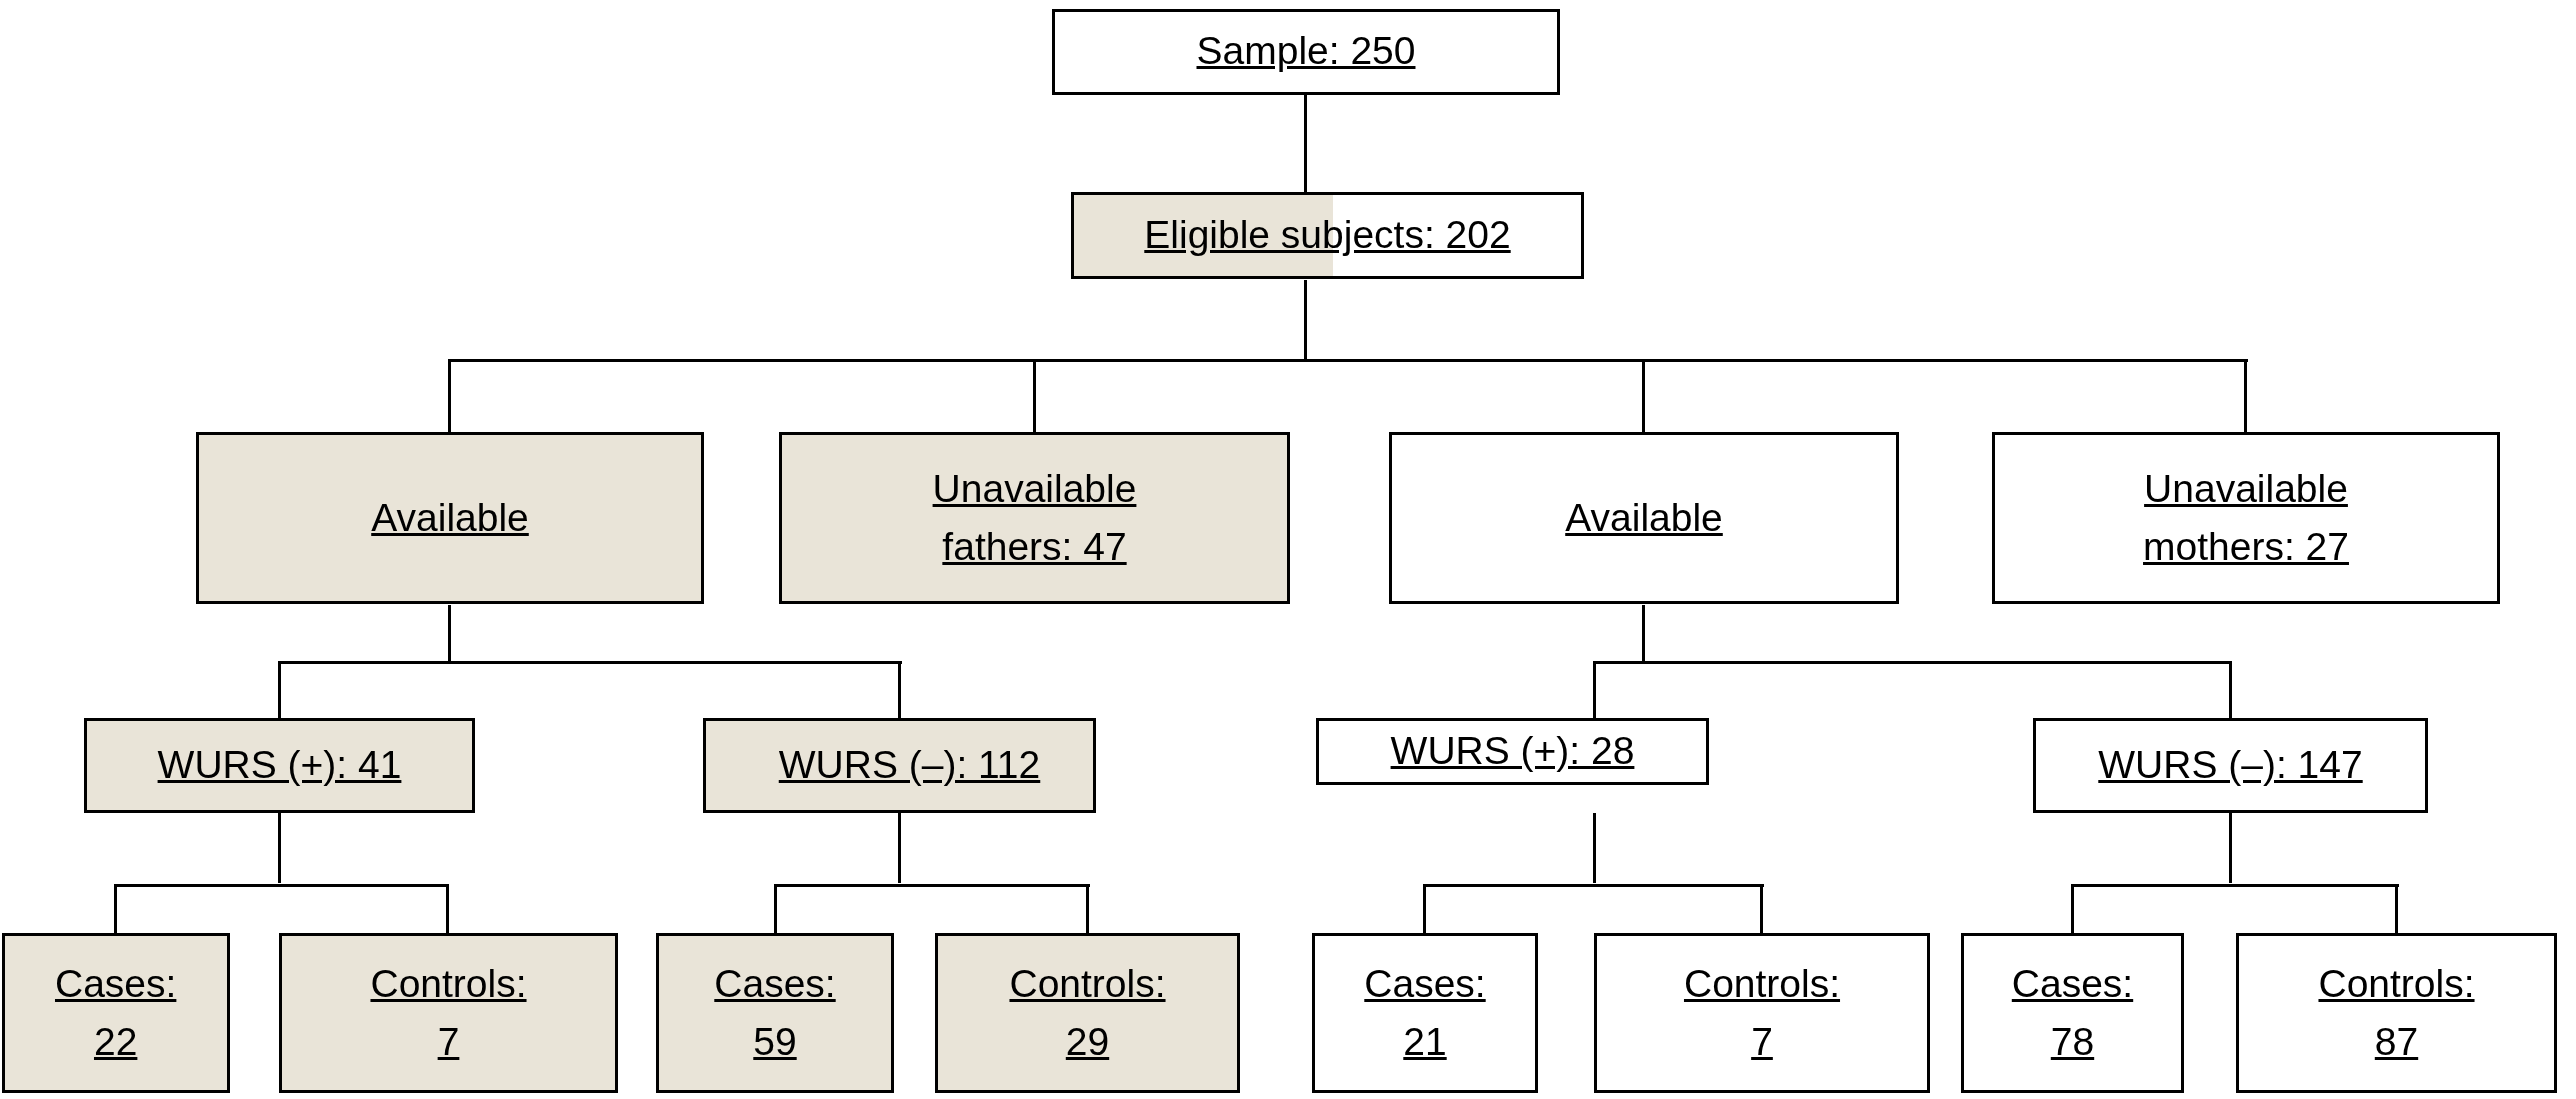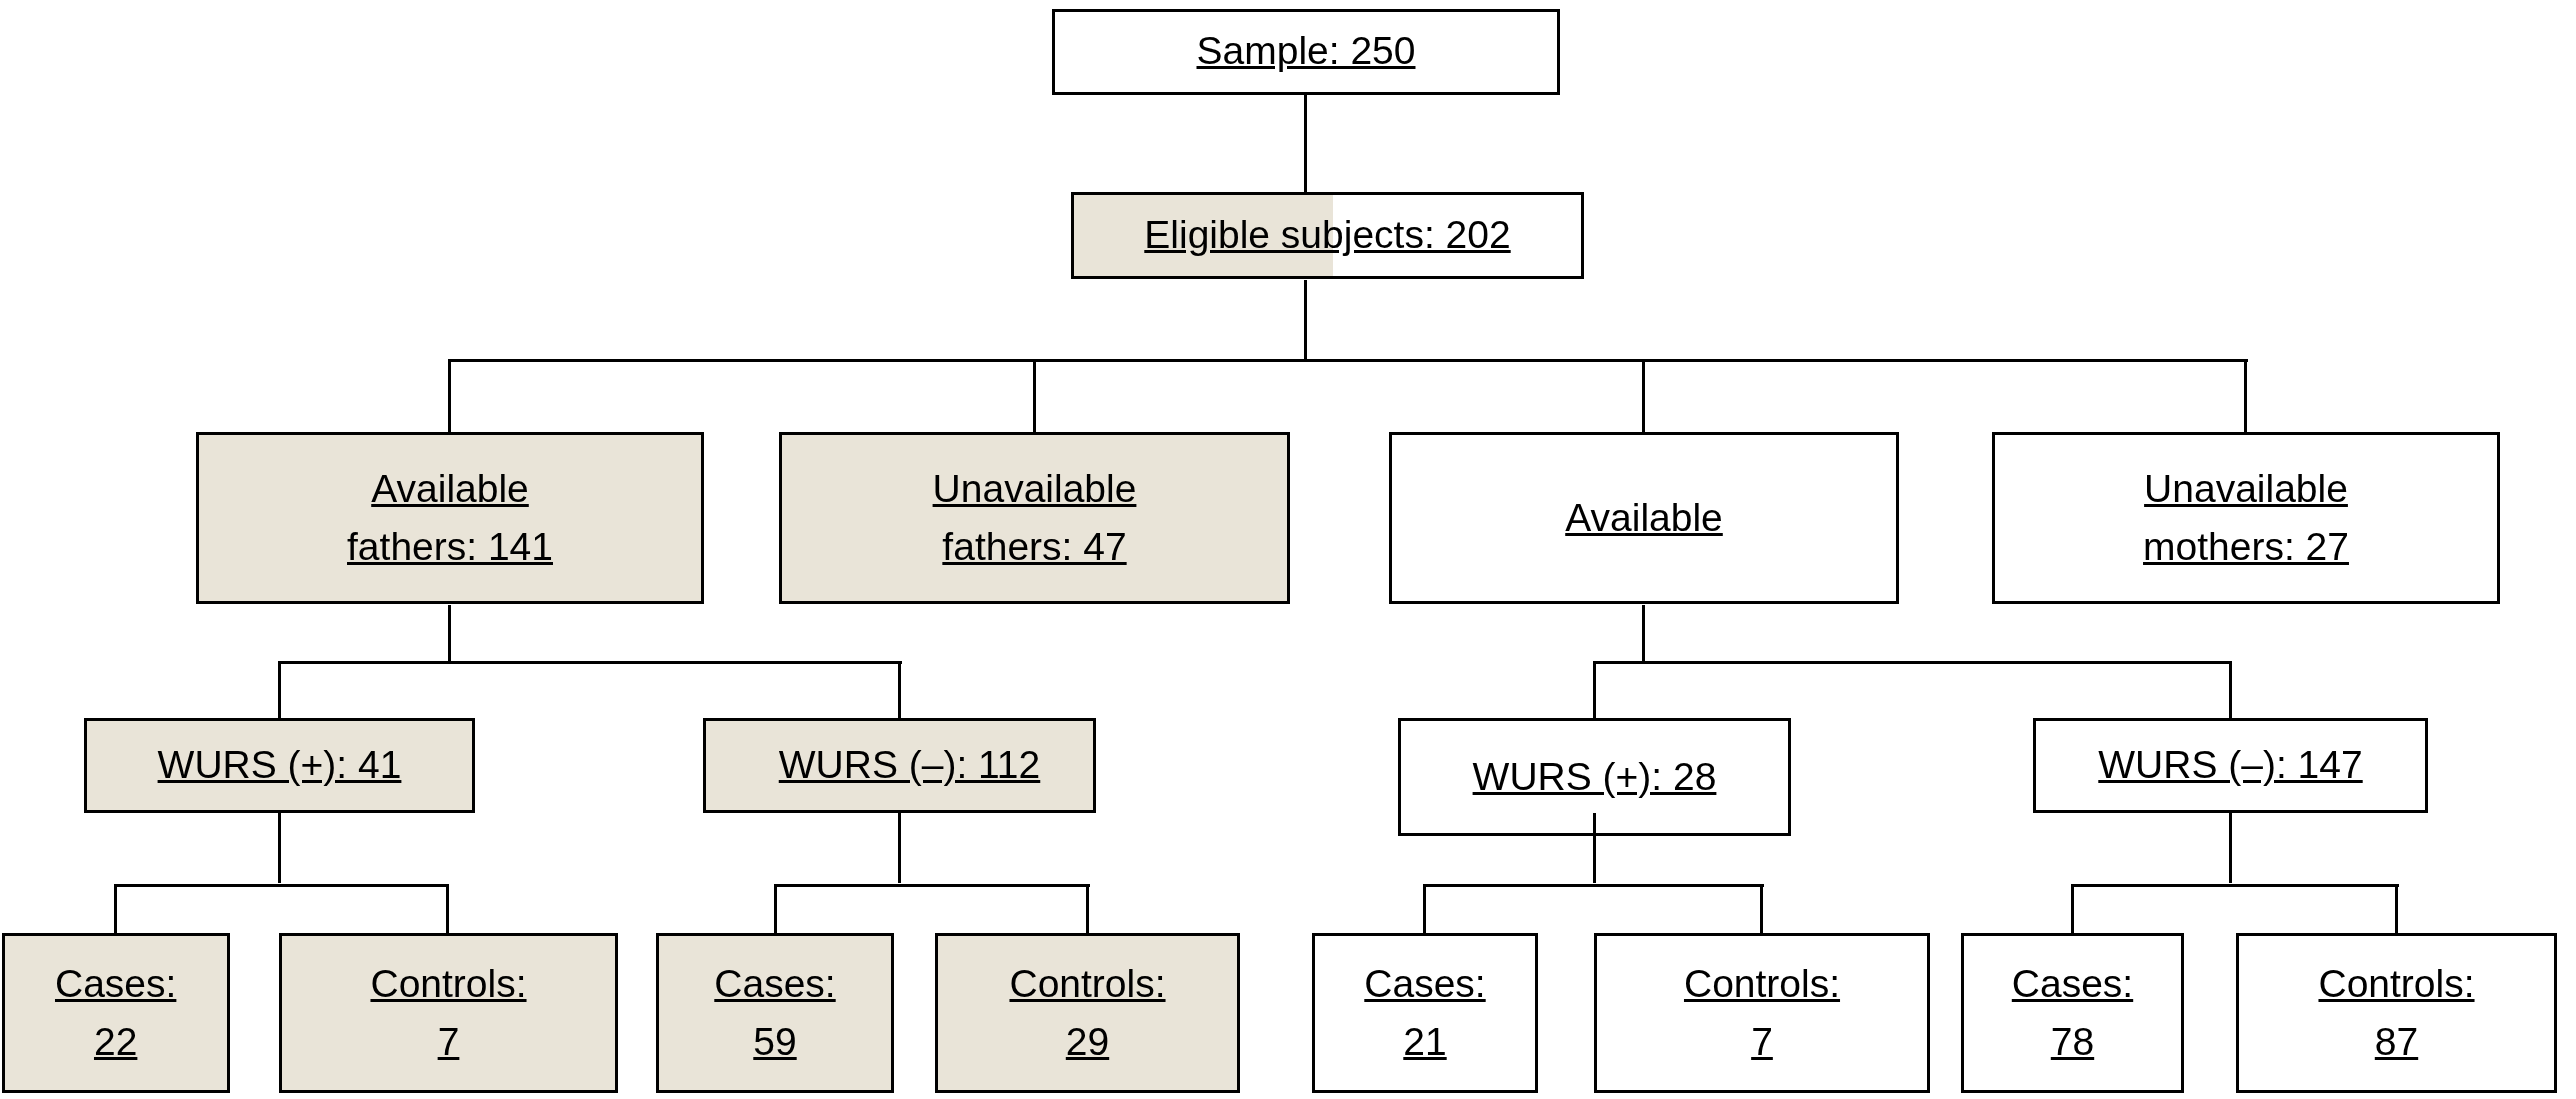--- a/index.html
+++ b/index.html
@@ -47,41 +47,40 @@
   <div class="node" style="left:1052px; top:8.6px; width:508px; height:86px;">
     <span>Sample: 250</span>
   </div>
 
   <div class="node split" style="left:1052px; top:192px; width:513px; height:87px;margin-left:19px;">
     <span>Eligible subjects: 202</span>
   </div>
 
   <div class="node beige" style="left:196px; top:432px; width:508px; height:172px;">
     <span>Available</span>
-    <span>fathers: 141</span>
   </div>
   <div class="node beige" style="left:779px; top:432px; width:511px; height:172px;">
     <span>Unavailable</span>
     <span>fathers: 47</span>
   </div>
   <div class="node" style="left:1389px; top:432px; width:510px; height:172px;">
     <span>Available</span>
   </div>
   <div class="node" style="left:1992px; top:432px; width:508px; height:172px;">
     <span>Unavailable</span>
     <span>mothers: 27</span>
   </div>
 
   <div class="node beige" style="left:84px; top:718px; width:391px; height:95px;">
     <span>WURS (+): 41</span>
   </div>
   <div class="node beige" style="left:703px; top:718px; width:393px; height:95px;padding-left:20px;">
     <span>WURS (–): 112</span>
   </div>
-  <div class="node" style="left:1398px; top:718px; width:393px; height:118px;">
+  <div class="node" style="left:1316px; top:718px; width:393px; height:67px;">
     <span>WURS (+): 28</span>
   </div>
   <div class="node" style="left:2033px; top:718px; width:395px; height:95px;">
     <span>WURS (–): 147</span>
   </div>
 
   <div class="node beige" style="left:1.7px; top:933px; width:228px; height:160px;">
     <span>Cases:</span>
     <span>22</span>
   </div>

